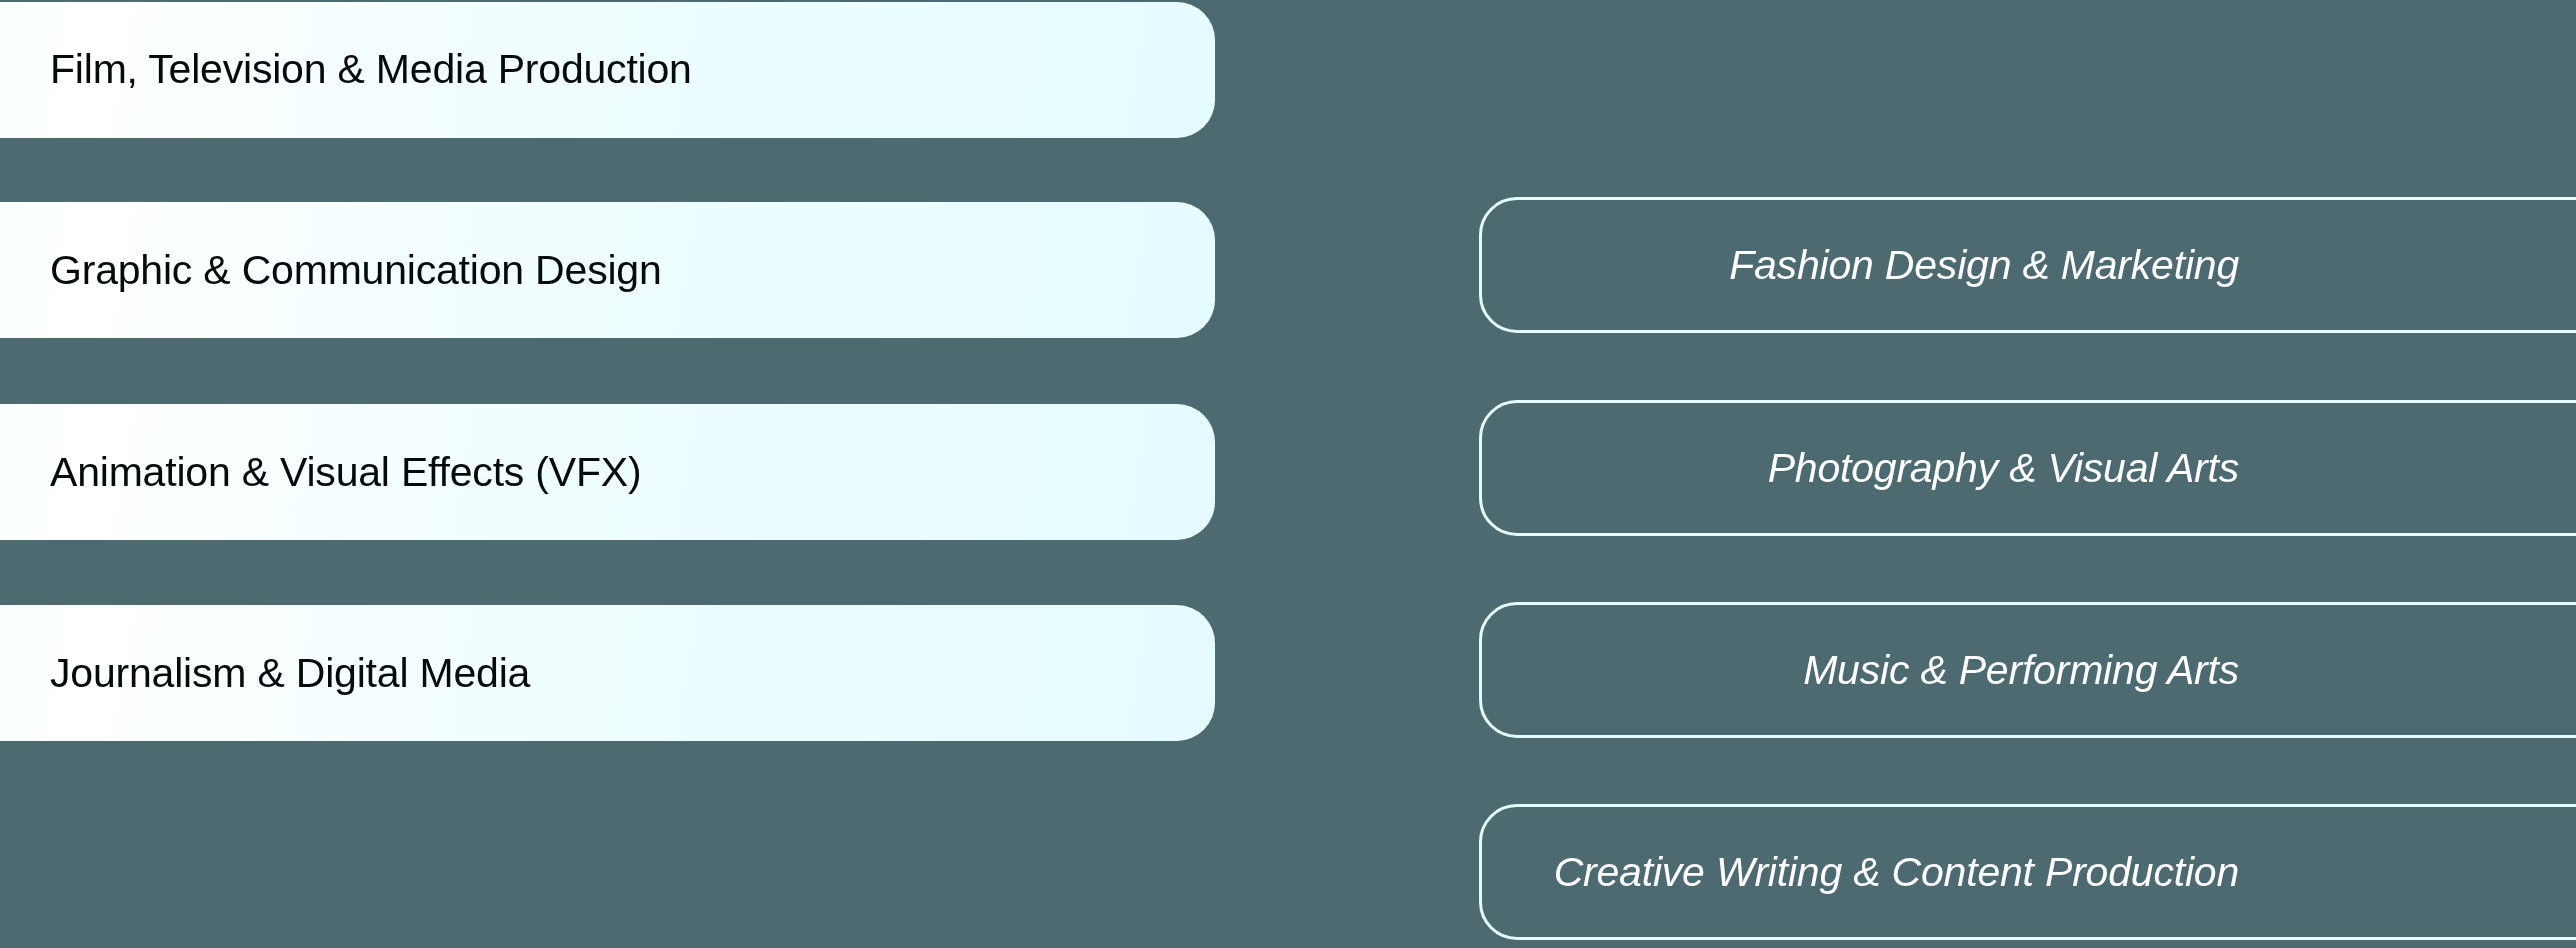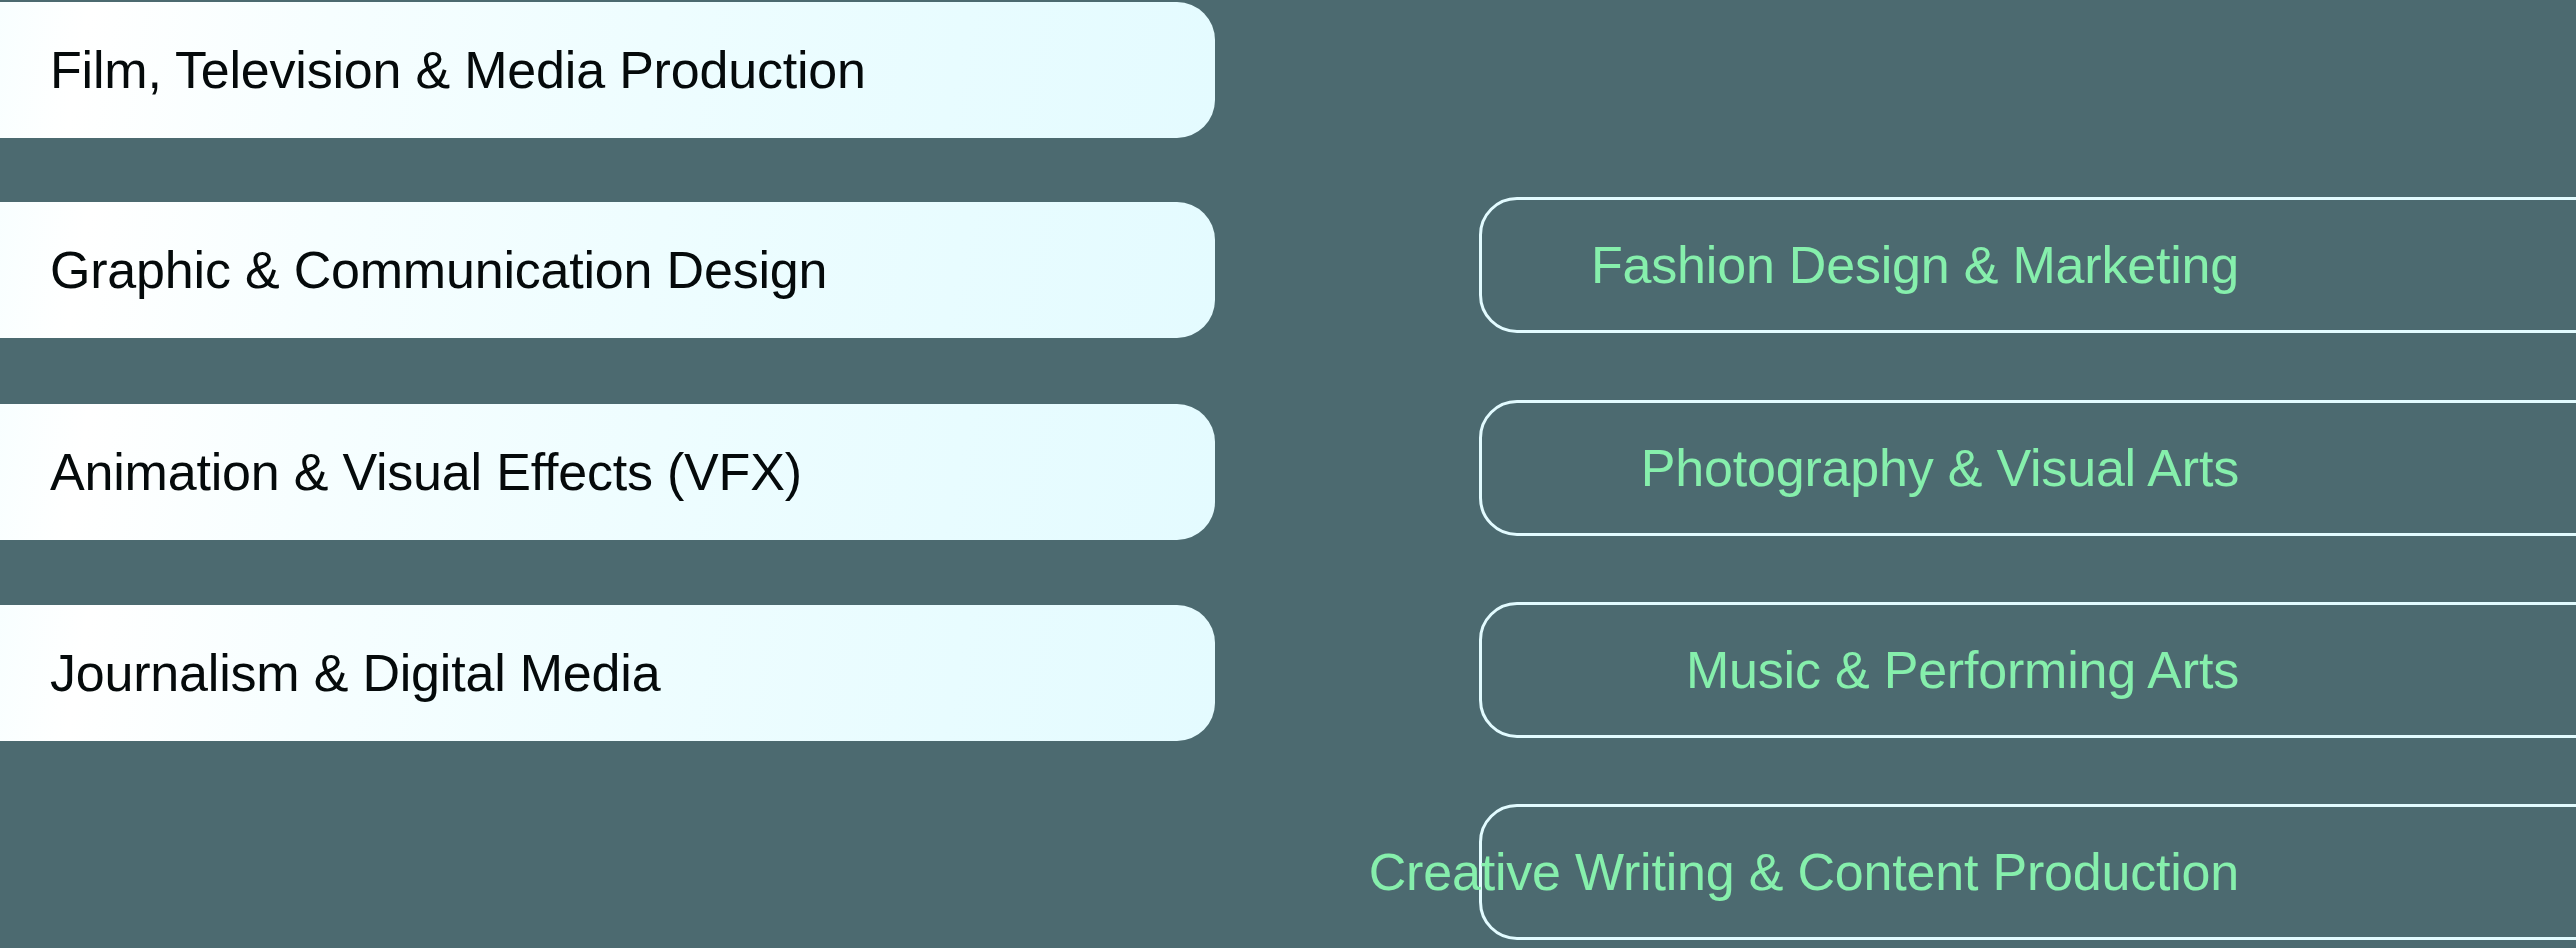--- a/index.html
+++ b/index.html
@@ -26,21 +26,21 @@
   .pill {
     position: absolute;
     height: 136px;
     border-radius: 38px;
     box-sizing: border-box;
     display: flex;
     align-items: center;
   }
 
   .pill-label {
-    font-size: 52px;
+    font-size: 41px;
     line-height: 1;
     letter-spacing: -0.2px;
     white-space: nowrap;
     color: #050a0b;
     font-weight: 500;
   }
 
   
   .col-left .pill {
     left: -273px;
@@ -61,21 +61,22 @@
   
   .col-right .pill {
     left: 1479px;
     width: 1363px;
     padding: 0 600px 0 0;
     justify-content: flex-end;
     background: transparent;
     border: 3.6px solid #e2fbff;
   }
   .col-right .pill-label {
-    color: #86efac;
+    color: #ffffff;
+    font-style: italic;
   }
 
   
   .l1 { top: 1.8px;   }
   .l2 { top: 202px; }
   .l3 { top: 404px; }
   .l4 { top: 605px; }
 
   
   .r1 { top: 197px; }

